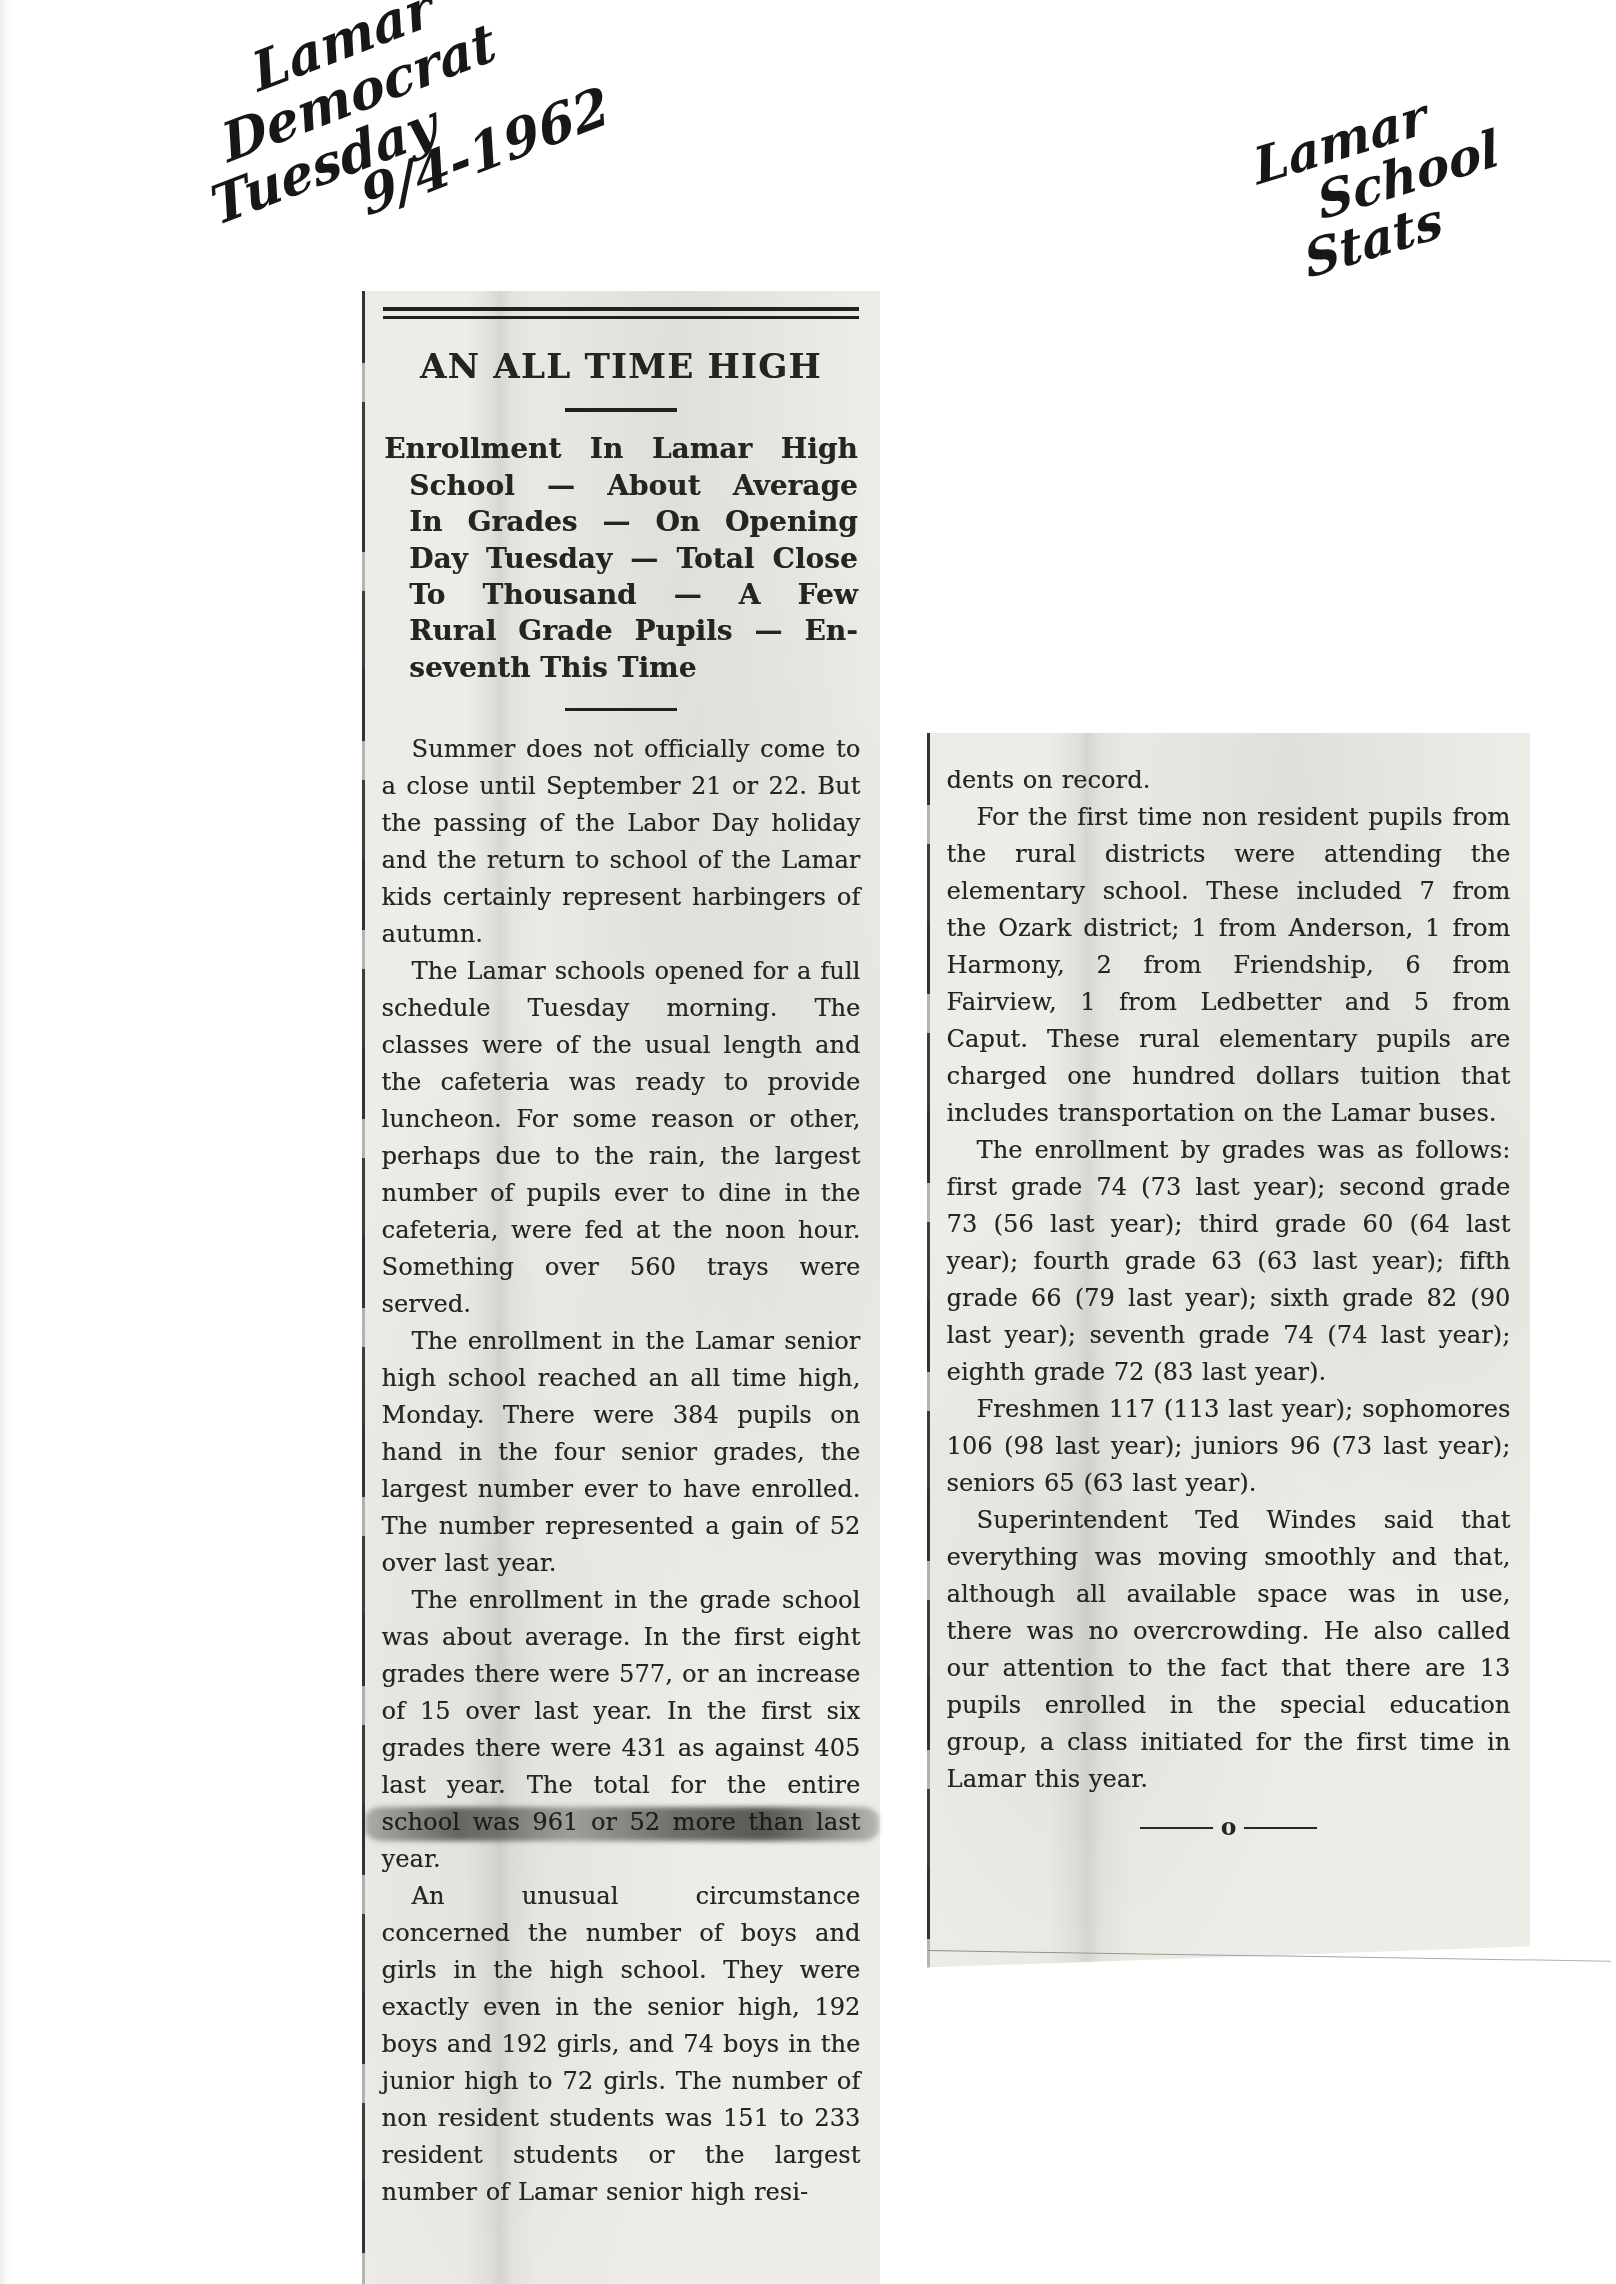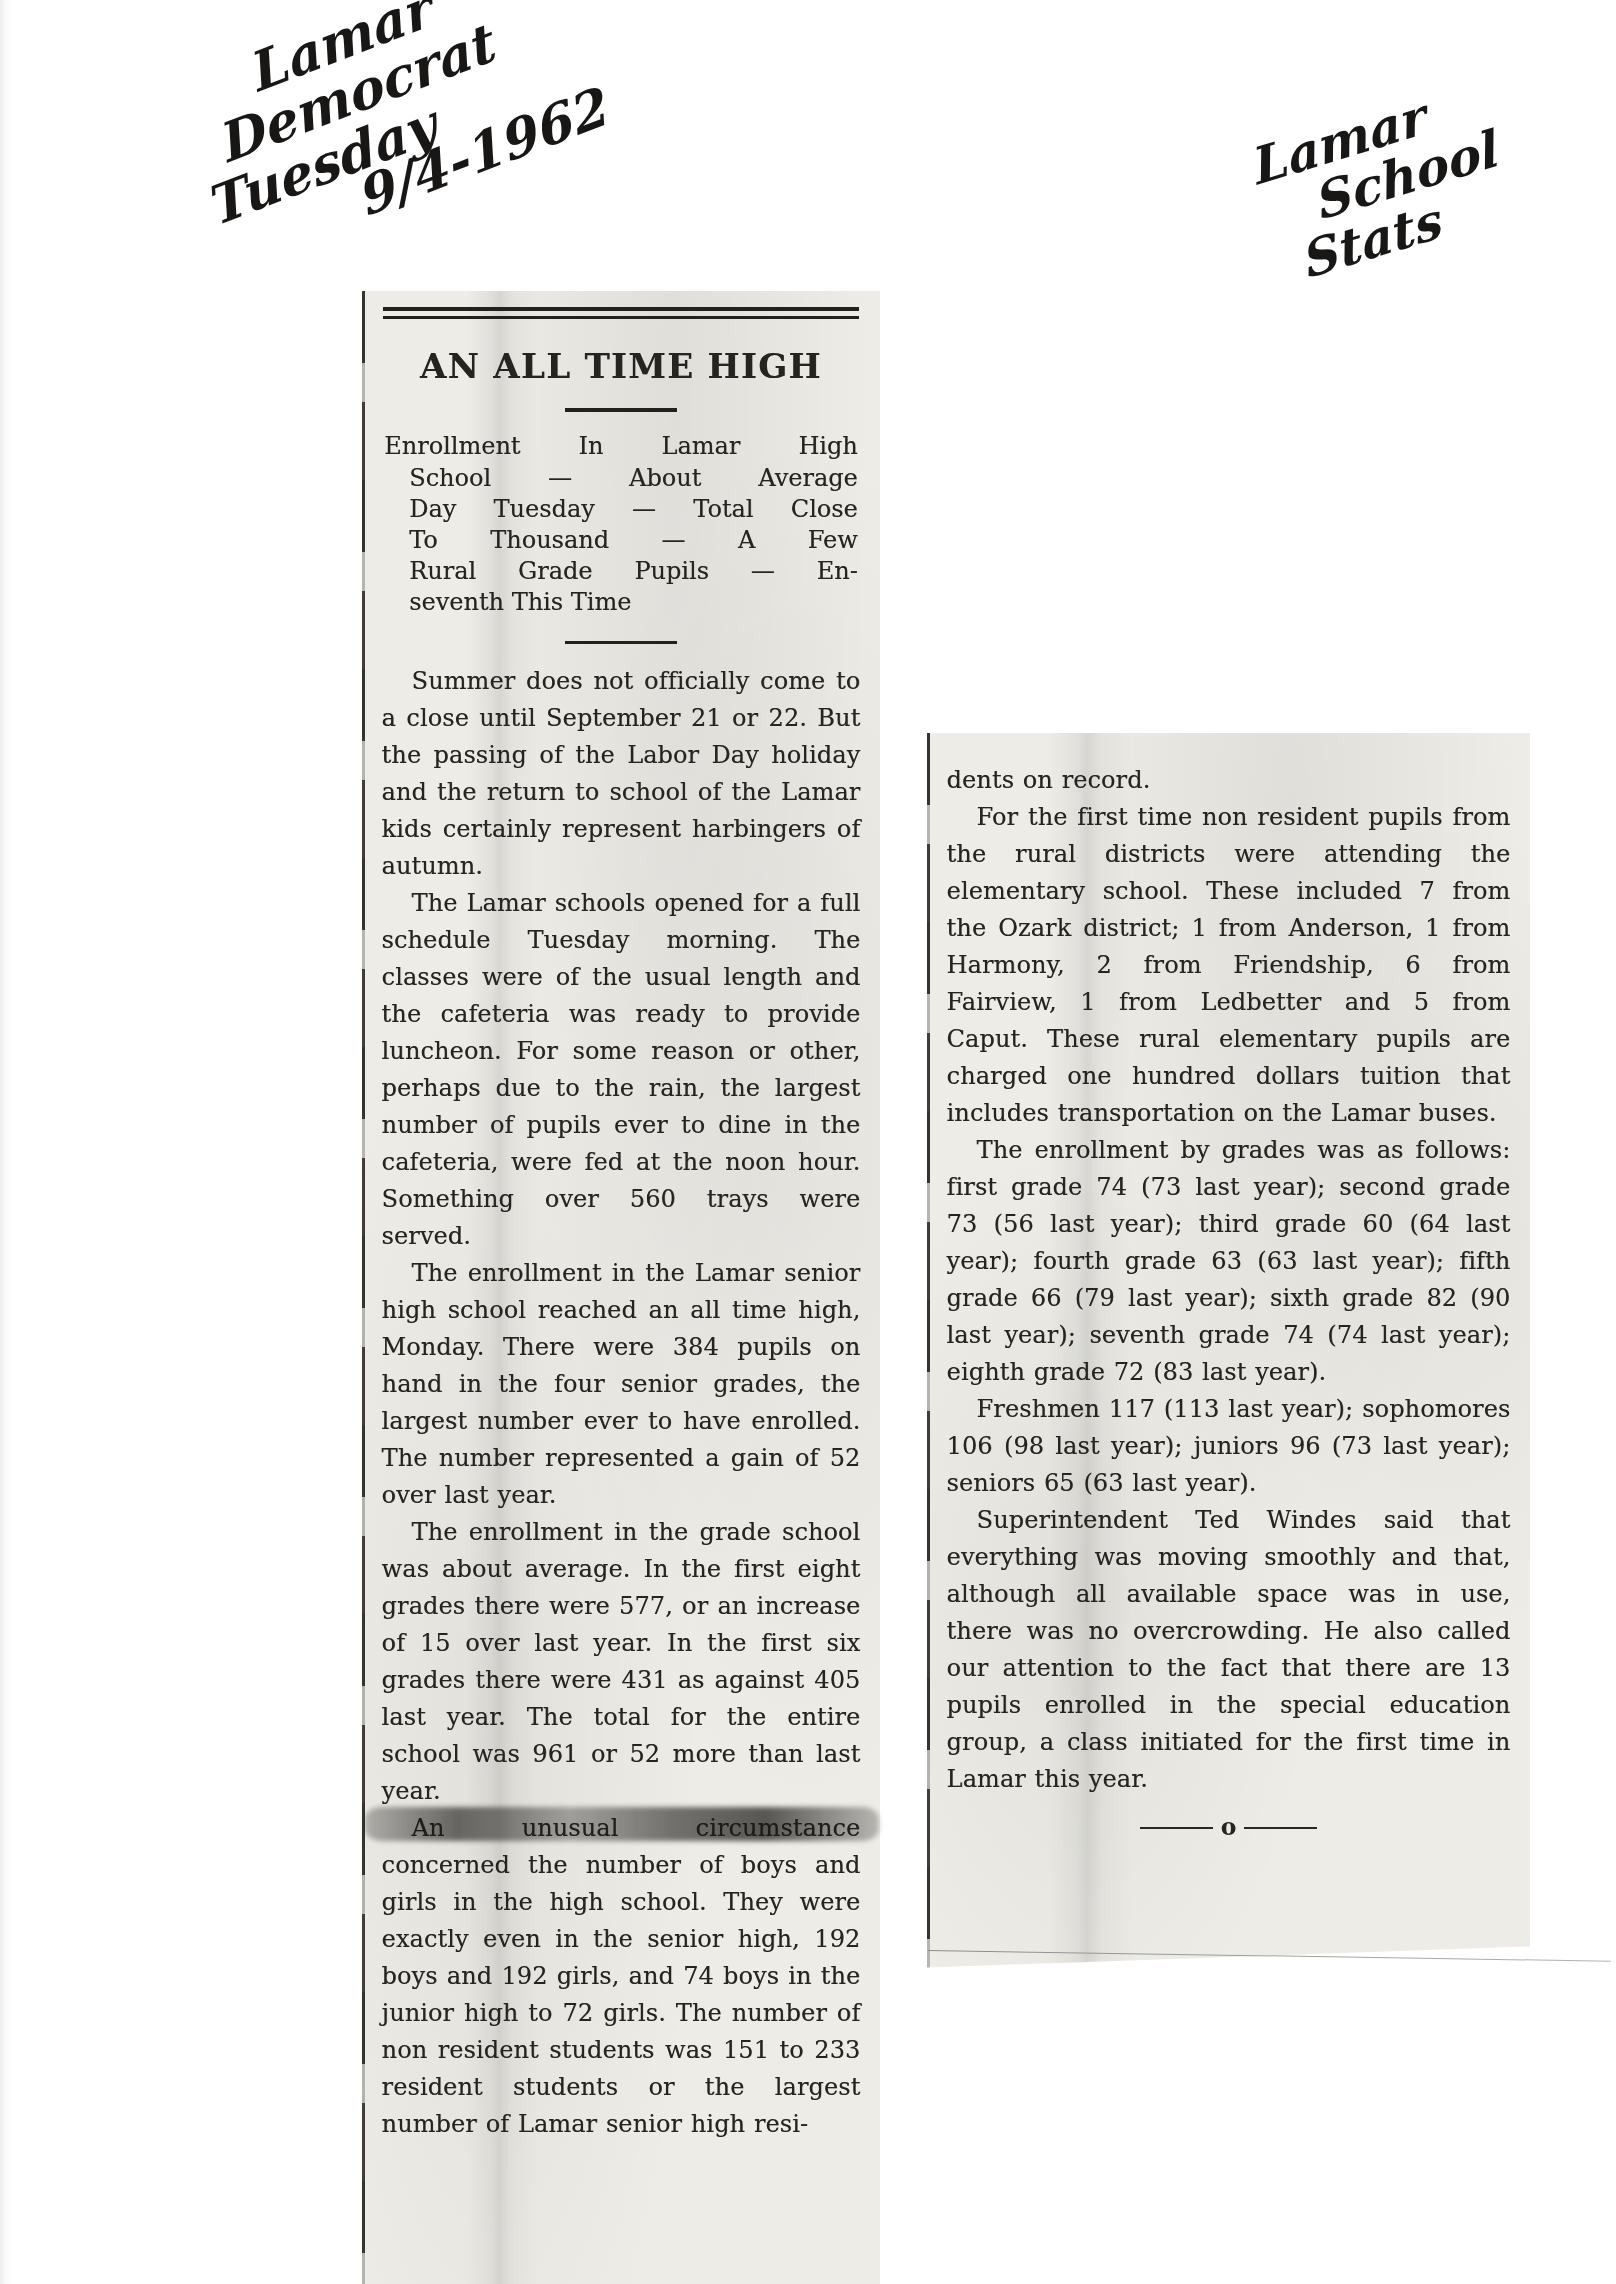--- a/index.html
+++ b/index.html
@@ -40,21 +40,21 @@
   .edge-l{position:absolute;left:0;top:0;bottom:0;width:3.3px;
     background:repeating-linear-gradient(180deg,#35332f 0 72px,
       rgba(53,51,47,0.30) 72px 111px,#403d38 111px 189px);
     filter:blur(0.4px);}
 
   .rule2{margin:15.6px 1.3px 0;height:5.9px;border-top:4.6px solid #23211e;
          border-bottom:3.9px solid #23211e;}
   .headline{margin-top:27px;text-align:center;font-size:34px;font-weight:bold;
     letter-spacing:1.3px;text-shadow:0.3px 0.3px 0.5px rgba(25,23,20,0.5);}
   .rule-s{width:112px;height:3.3px;background:#23211e;margin:22px auto 19.6px;}
-  .subhead{font-size:24px;font-weight:normal;line-height:1.30;padding:0 2.6px;
+  .subhead{font-size:28px;font-weight:bold;line-height:1.30;padding:0 2.6px;
     text-shadow:0.3px 0.3px 0.5px rgba(25,23,20,0.45);}
   .subhead .cont{padding-left:25px;}
   .jl{text-align:justify;text-align-last:justify;}
 
   .body-col{font-size:24px;line-height:37px;text-align:justify;
     letter-spacing:0.1px;word-spacing:1px;}
   .body-col p{margin:0;text-indent:30px;
     text-shadow:0.3px 0.3px 0.5px rgba(22,20,18,0.45);}
   .body-col p.noindent{text-indent:0;}
 
@@ -94,20 +94,21 @@
   <div class="strip" id="strip-left">
     <div class="edge-l"></div>
 
     <div class="rule2"></div>
     <div class="headline">AN ALL TIME HIGH</div>
     <div class="rule-s"></div>
 
     <div class="subhead">
       <div class="jl">Enrollment In Lamar High</div>
       <div class="jl cont">School — About Average</div>
+      <div class="jl cont">In Grades — On Opening</div>
       <div class="jl cont">Day Tuesday — Total Close</div>
       <div class="jl cont">To Thousand — A Few</div>
       <div class="jl cont">Rural Grade Pupils — En-</div>
       <div class="cont">seventh This Time</div>
     </div>
 
     <div class="rule-s"></div>
 
     <div class="body-col">
       <p>Summer does not officially come to a close until September 21 or 22. But the passing of the Labor Day holiday and the return to school of the Lamar kids certainly represent harbingers of autumn.</p>

